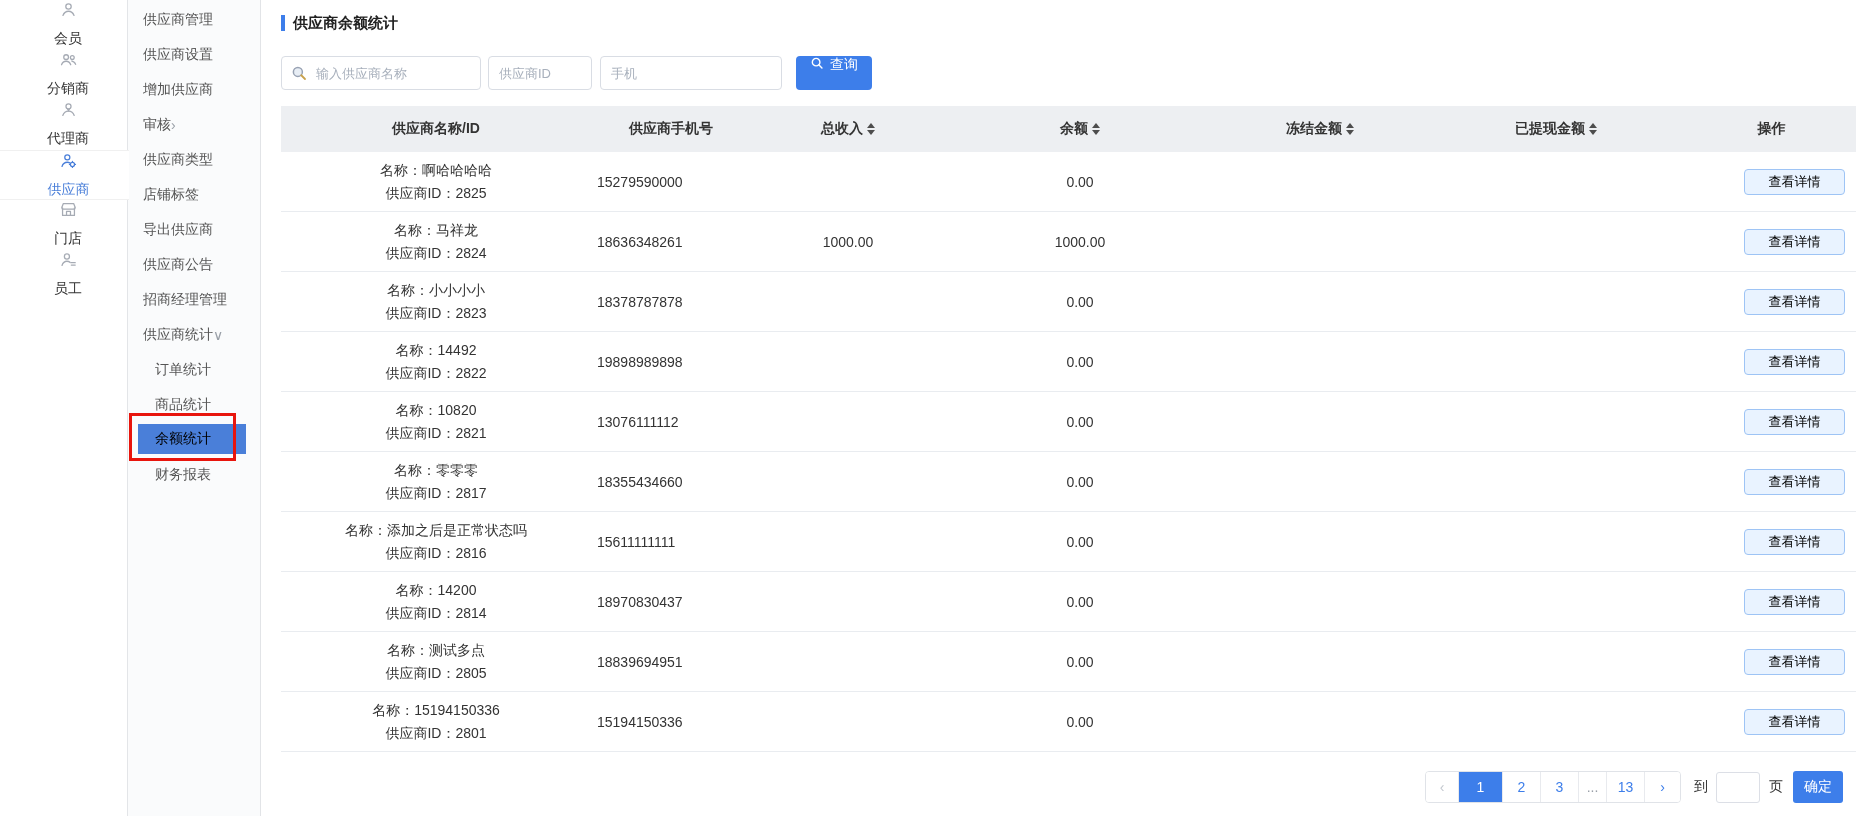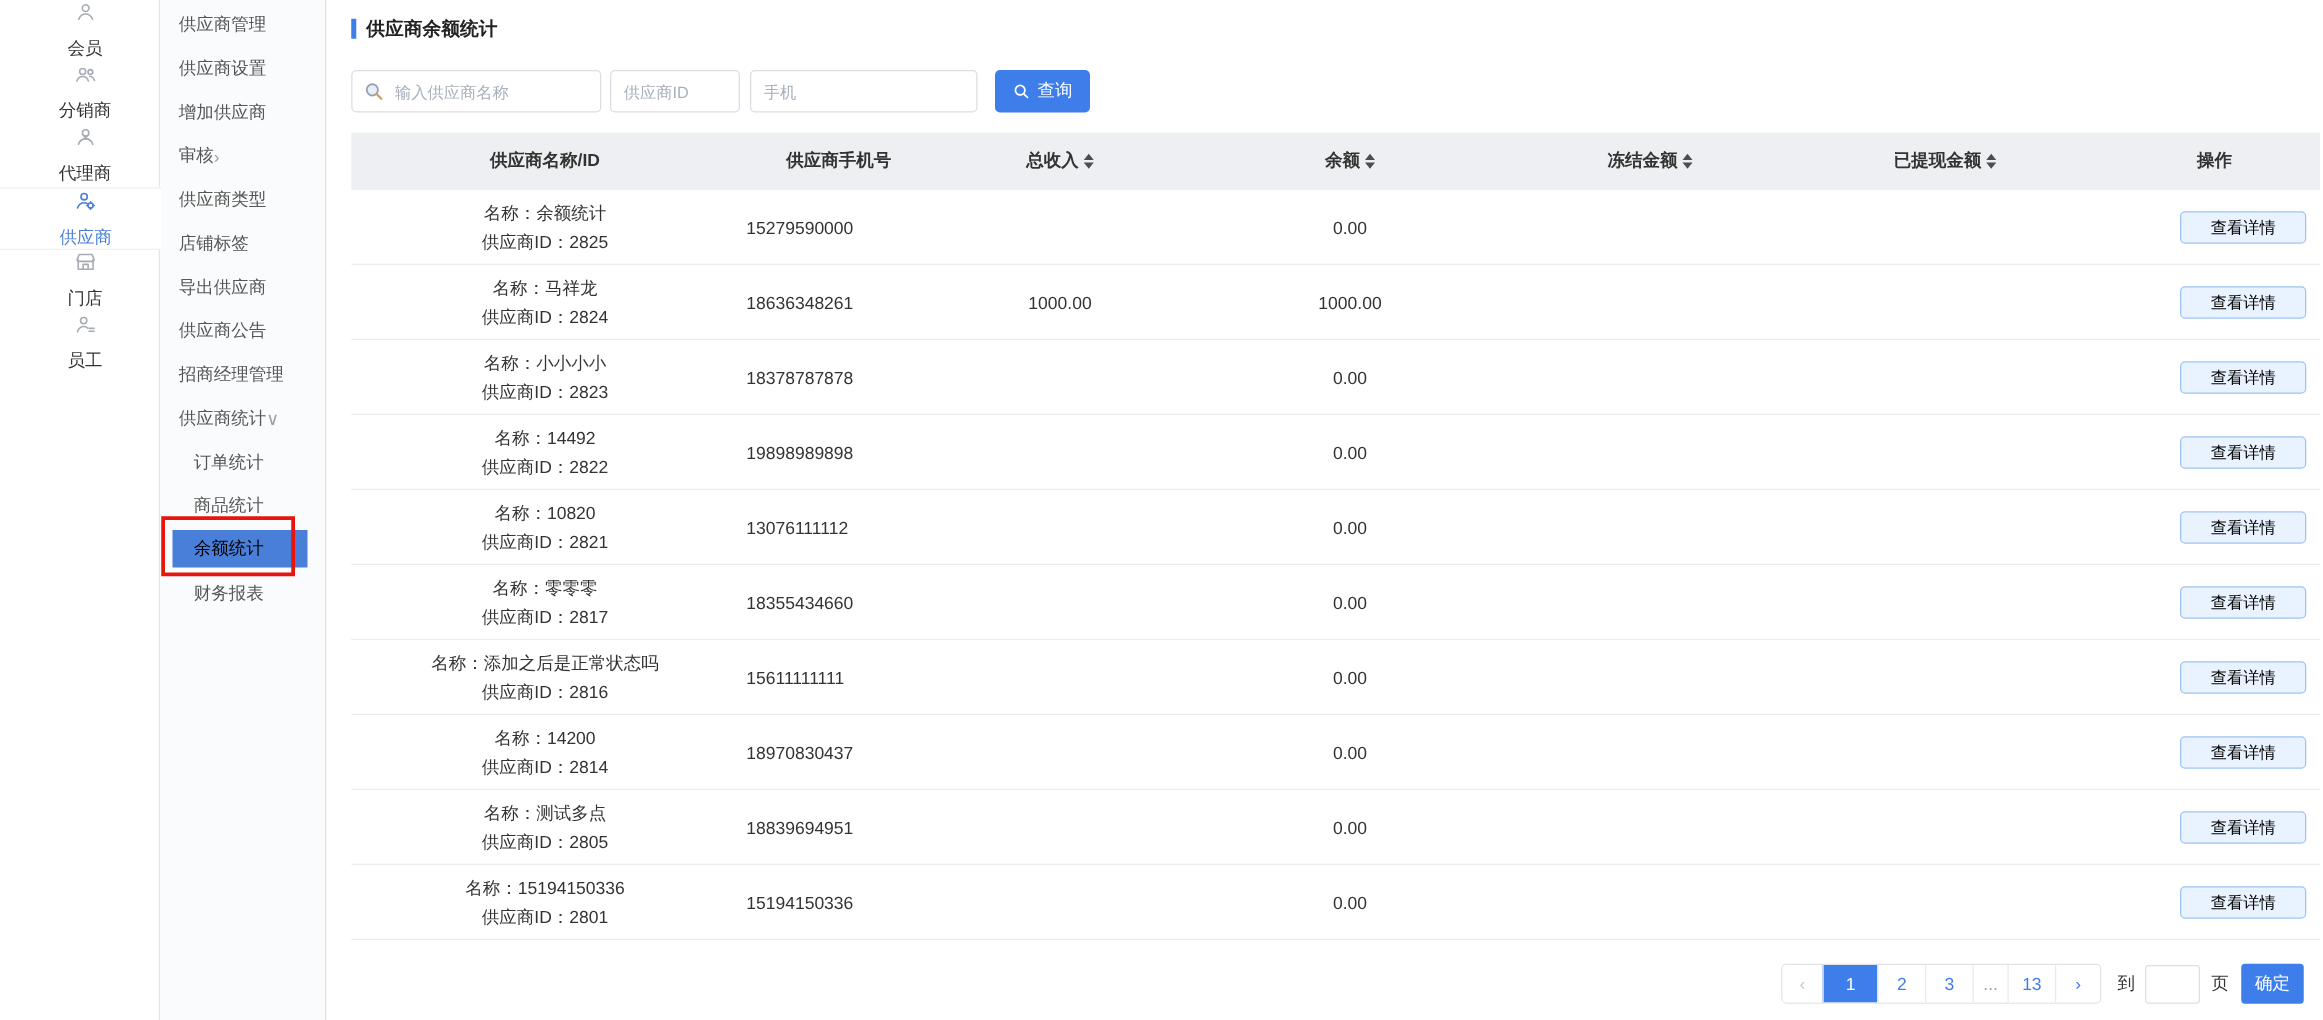--- a/index.html
+++ b/index.html
@@ -43,21 +43,21 @@
   .inp-wrap { position:relative; display:flex; }
   .inp { height:34px; border:1px solid #d9dde4; border-radius:4px; font-size:13px; color:#333;
     padding:0 10px; outline:none; background:#fff;
     font-family:"Liberation Sans","DejaVu Sans",sans-serif; }
   .inp::placeholder { color:#a8b0bc; }
   .inp1 { width:200px; padding-left:34px; }
   .mag-in-input { position:absolute; left:9px; top:8px; width:18px; height:18px; }
   .inp2 { width:104px; margin-left:7px; }
   .inp3 { width:182px; margin-left:8px; }
   .btn-query { margin-left:14px; height:34px; padding:0 14px; background:#3d7eea; color:#fff;
-    border:none; border-radius:4px; font-size:14px; display:flex; align-items:center; gap:6px;
+    border:none; border-radius:4px; font-size:14px; display:flex; align-items:flex-start; gap:6px;
     cursor:pointer; font-family:"Liberation Sans","DejaVu Sans",sans-serif; }
 
   
   .tbl { margin-top:16px; width:100%; }
   .thead { display:flex; align-items:center; height:46px; background:#edeff2;
     font-weight:bold; color:#333; }
   .c { flex-shrink:0; }
   .c1 { width:310px; text-align:center; }
   .c2 { width:160px; text-align:left; padding-left:6px; }
   .thead .c2 { text-align:center; padding-left:0; }
@@ -294,21 +294,21 @@
         </div>
         <div class="c c7">
           <span class="th-inner">
               <span>操作</span>
             </span>
         </div>
       </div>
 
       <div class="trow">
         <div class="c c1 name-block">
-            <div class="nm">名称：余额统计</div>
+            <div class="nm">名称：啊哈哈哈哈</div>
             <div class="nm">供应商ID：2825</div>
           </div>
         <div class="c c2">15279590000</div>
         <div class="c c3"></div>
         <div class="c c4">0.00</div>
         <div class="c c5"></div>
         <div class="c c6"></div>
         <div class="c c7">
             <button class="btn-detail">查看详情</button>
           </div>

